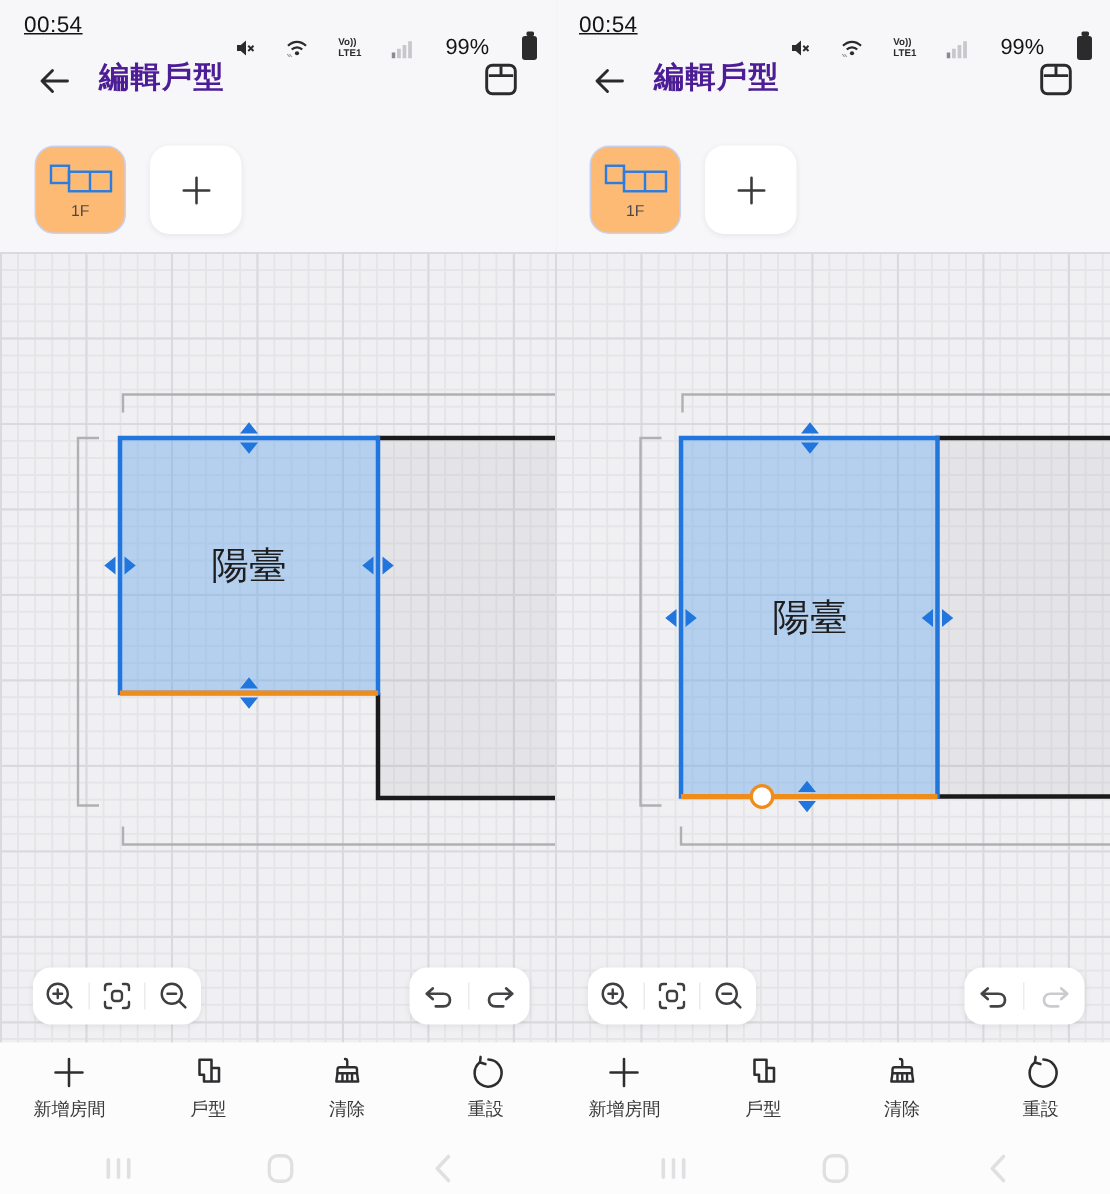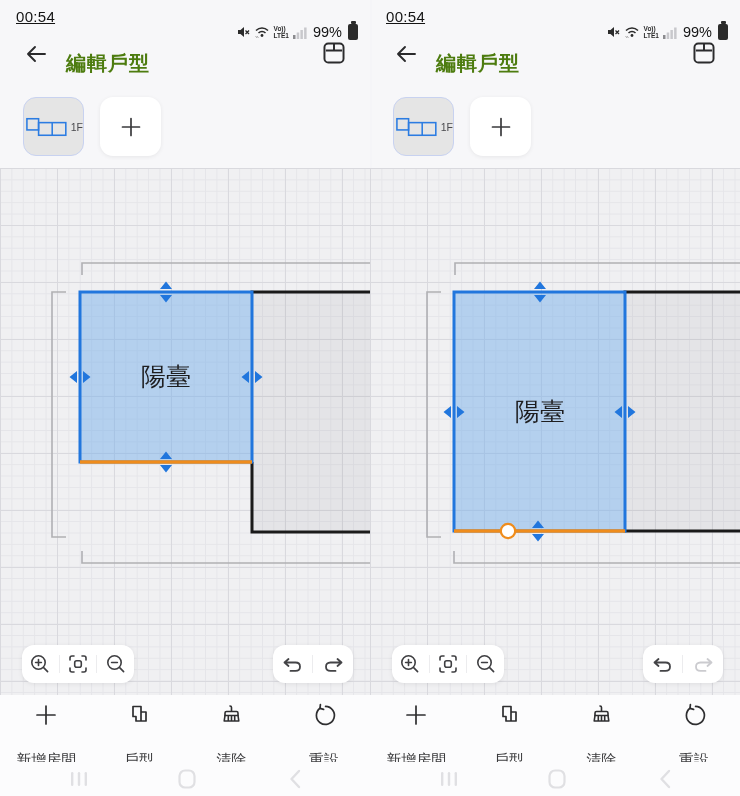--- a/index.html
+++ b/index.html
@@ -8,35 +8,35 @@
     font-family:"Liberation Sans", sans-serif;
     -webkit-font-smoothing:antialiased;
   }
   .screens{display:flex;width:740px;height:796px;}
   .screen{position:relative;width:370px;height:796px;background:#f7f7f9;overflow:hidden;}
   .screen--right{box-shadow:inset 2px 0 0 #f5f5f8;}
 
   
   .statusbar{position:absolute;top:0;left:0;right:0;height:32px;display:flex;align-items:center;justify-content:space-between;padding:0 12px 0 16px;box-sizing:border-box;}
   .statusbar .time{font-size:15px;color:#141414;letter-spacing:.3px;text-decoration:underline;}
-  .sb-right{display:flex;align-items:center;gap:4px;margin-top:32px;}
+  .sb-right{display:flex;align-items:center;gap:20px;margin-top:32px;}
   .volte{display:flex;flex-direction:column;line-height:7px;text-align:left;}
   .volte span{font-size:6.5px;font-weight:700;color:#2b2b2b;}
   .battery-pct{font-size:14.5px;color:#141414;margin-left:2px;}
   .battery{position:relative;width:10px;height:16px;background:#2b2b2b;border-radius:2px;margin-left:2px;}
   .battery::before{content:"";position:absolute;top:-3px;left:2.5px;width:5px;height:2.5px;background:#2b2b2b;border-radius:1px;}
 
   
   .header{position:absolute;top:32px;left:0;right:0;height:44px;display:flex;align-items:center;}
   .back-btn{position:absolute;left:22px;top:8px;width:28px;height:28px;display:flex;align-items:center;justify-content:center;}
-  .page-title{position:absolute;left:66px;top:18px;font-size:20px;font-weight:600;color:#4d7c0f;letter-spacing:1px;}
+  .page-title{position:absolute;left:66px;top:6px;font-size:20px;font-weight:600;color:#4c1d95;letter-spacing:1px;}
   .save-btn{position:absolute;right:22px;top:7px;width:28px;height:28px;display:flex;align-items:center;justify-content:center;}
 
   
-  .floor-chip{position:absolute;top:97px;left:23px;width:61px;height:59px;border-radius:13px;background:#e5e5e5;border:1px solid #c8d2f0;box-sizing:border-box;display:flex;align-items:center;justify-content:center;gap:2px;}
+  .floor-chip{position:absolute;top:97px;left:23px;width:61px;height:59px;border-radius:13px;background:#fdba74;border:1px solid #c8d2f0;box-sizing:border-box;display:flex;flex-direction:column;align-items:center;justify-content:center;gap:2px;}
   .floor-chip .floor-label{font-size:10.5px;color:#4a4a4e;margin-top:1px;}
   .add-chip{position:absolute;top:97px;left:100px;width:61px;height:59px;border-radius:13px;background:#ffffff;box-shadow:0 1px 4px rgba(0,0,0,.07);display:flex;align-items:center;justify-content:center;}
 
   
   .canvas{
     position:absolute;top:168px;left:0;width:370px;height:527px;box-sizing:border-box;
     background-color:#f0f0f2;
     background-image:
       linear-gradient(to right,#d9d9de 1px,transparent 1px),
       linear-gradient(to bottom,#d9d9de 1px,transparent 1px),
@@ -51,21 +51,21 @@
   
   .pill{position:absolute;bottom:12px;height:38px;background:#fff;border-radius:12px;box-shadow:0 1px 5px rgba(0,0,0,.08);display:flex;align-items:center;}
   .pill .divider{width:1px;height:18px;background:#ececee;}
   .pill-btn{width:37px;height:38px;display:flex;align-items:center;justify-content:center;}
   .zoom-pill{left:22px;width:112px;justify-content:space-between;}
   .undo-pill{right:17px;width:80px;justify-content:space-around;}
 
   
   .toolbar{position:absolute;top:695px;left:0;right:0;height:67px;background:#fcfcfd;display:flex;align-items:flex-start;padding-top:7px;box-sizing:border-box;}
   .tool-item{flex:1;display:flex;flex-direction:column;align-items:center;gap:3px;}
-  .tool-item .tool-label{font-size:15px;color:#3a3a3c;margin-top:20px;}
+  .tool-item .tool-label{font-size:12px;color:#3a3a3c;}
 
   
   .navbar{position:absolute;top:762px;left:0;right:0;height:34px;background:#fcfcfd;display:flex;align-items:center;justify-content:space-between;padding:0 62px 0 66px;box-sizing:border-box;}
   .nav-ico{display:flex;align-items:center;justify-content:center;width:26px;height:26px;}
 
   svg{display:block;}
 </style>
 </head>
 <body>
 

